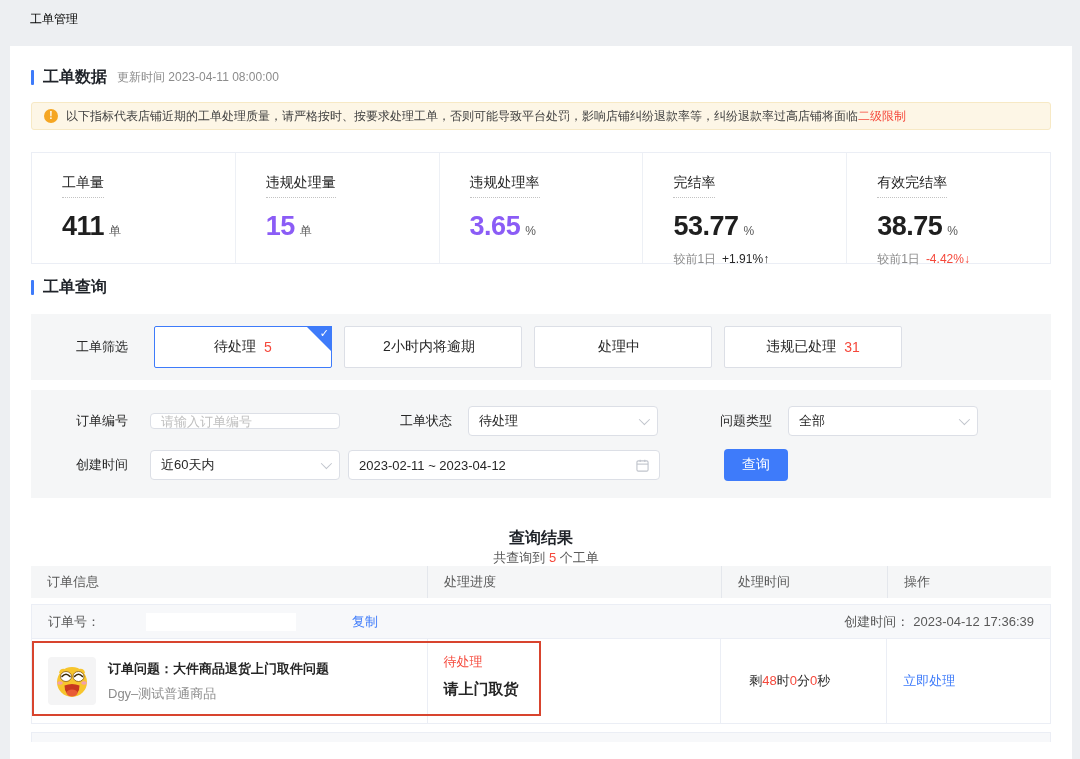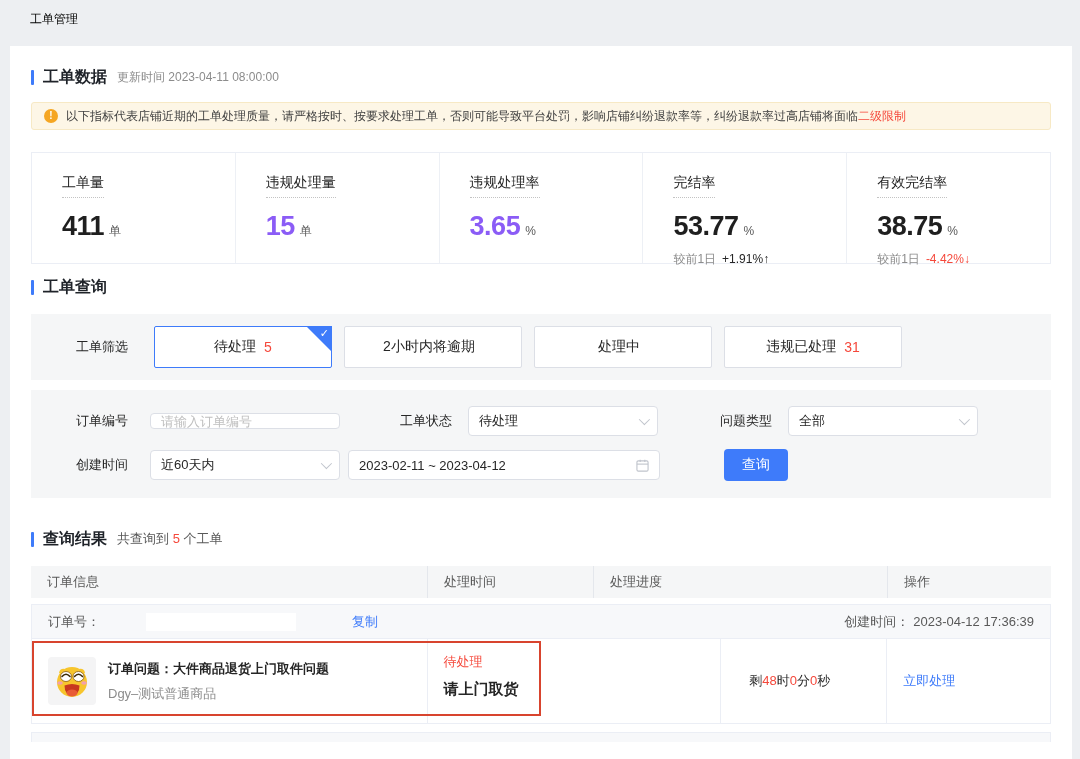--- a/index.html
+++ b/index.html
@@ -114,21 +114,21 @@
     background:#fff; display:flex; align-items:center; justify-content:space-between;
     padding:0 10px; font-size:13px; color:#262626; cursor:pointer;
   }
   .calendar-icon { width:13px; height:13px; flex:none; }
   .search-button {
     margin-left:64px; width:64px; height:32px; background:#3e7bfa; border:none; border-radius:4px;
     color:#fff; font-size:14px; cursor:pointer;
     font-family:"Liberation Sans","DejaVu Sans",sans-serif;
   }
 
-  .results-header { margin-top:30px; }
+  .results-header { margin-top:30px;flex-direction:column; }
 
   
   .table-header {
     margin-top:16px; height:32px; background:#f5f6f7;
     display:flex; align-items:center; font-size:13px; color:#595959;
   }
   .th { padding-left:16px; height:100%; display:flex; align-items:center; }
   .th + .th { border-left:1px solid #e4e7ec; }
   .col1 { width:396px; } .col2 { width:294px; } .col3 { width:166px; } .col4 { width:164px; }
 
@@ -302,22 +302,22 @@
     <span class="section-title">查询结果</span>
     <span class="section-sub-13">
       <span>共查询到</span>
       <span class="red">5</span>
       <span>个工单</span>
     </span>
   </div>
 
   <div class="table-header">
     <div class="th col1">订单信息</div>
+    <div class="th col2">处理进度</div>
     <div class="th col3">处理时间</div>
-    <div class="th col2">处理进度</div>
     <div class="th col4">操作</div>
   </div>
 
   <div class="result-card">
     <div class="result-card-header">
       <div class="order-no-group">
         <span>订单号：</span>
         <span class="order-no-blank"></span>
         <span class="blue-link">复制</span>
       </div>

